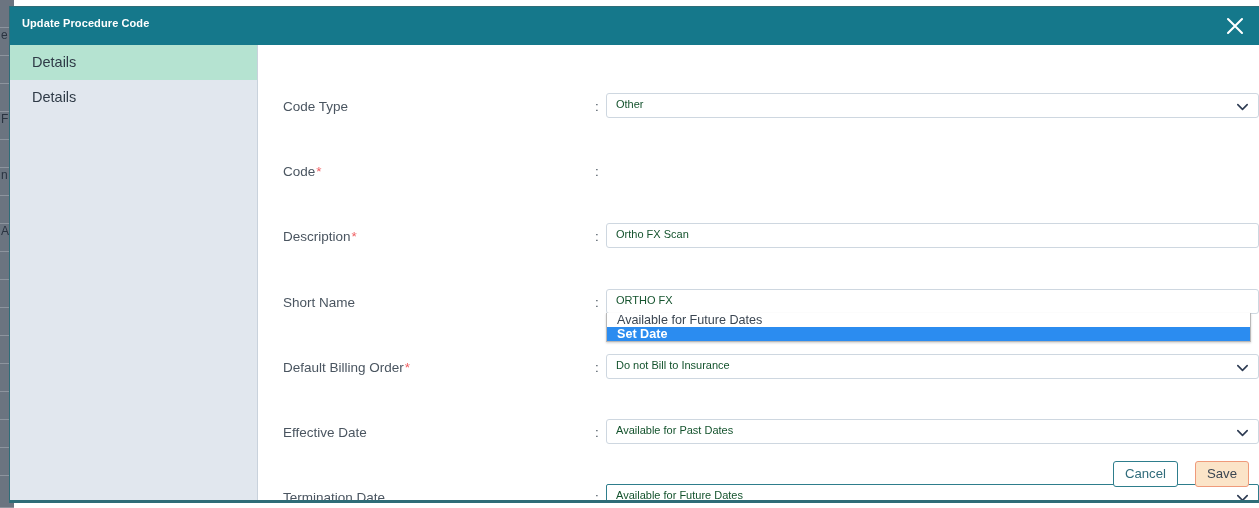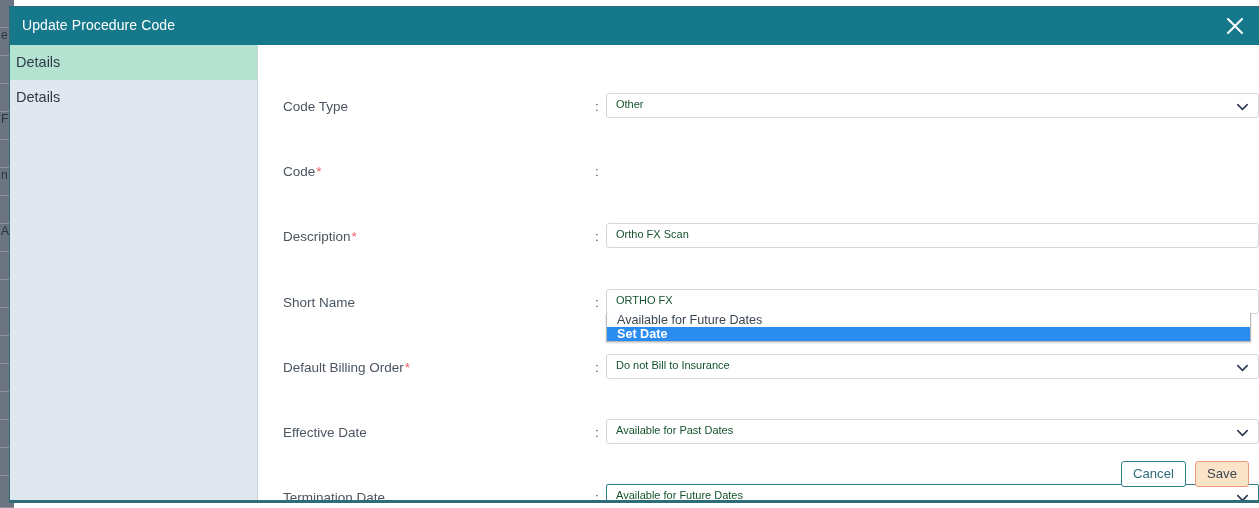--- a/index.html
+++ b/index.html
@@ -58,22 +58,22 @@
   #modal-title-bar {
     position: relative;
     height: 38px;
     background: #15788b;
     color: #ffffff;
   }
   #modal-title {
     position: absolute;
     left: 12px;
     top: 10px;
-    font-size: 14px;
-    font-weight: normal;
+    font-size: 11px;
+    font-weight: bold;
     letter-spacing: 0.1px;
   }
   #close-icon {
     position: absolute;
     right: 12px;
     top: 7px;
     width: 24px;
     height: 24px;
     cursor: pointer;
   }
@@ -91,21 +91,21 @@
     left: 0; top: 0;
     width: 248px;
     height: 455px;
     background: #e1e7ee;
     border-right: 1px solid #c9d2dc;
     box-sizing: border-box;
   }
   .sidebar-item {
     height: 35px;
     line-height: 35px;
-    padding-left: 6px;
+    padding-left: 22px;
     font-size: 14.5px;
     color: #2f3b47;
     cursor: pointer;
   }
   .sidebar-item.active {
     background: #b5e3d1;
   }
 
   
   #form-area {
@@ -198,21 +198,21 @@
     color: #ffffff;
     font-weight: bold;
   }
 
   
   #footer {
     position: absolute;
     right: 10px;
     top: 416px;
     display: flex;
-    gap: 9px;
+    gap: 17px;
   }
   .btn {
     font-size: 13.2px;
     padding: 4px 11px 5px 11px;
     border-radius: 3px;
     cursor: pointer;
     line-height: 15px;
   }
   #cancel-button {
     background: #ffffff;

